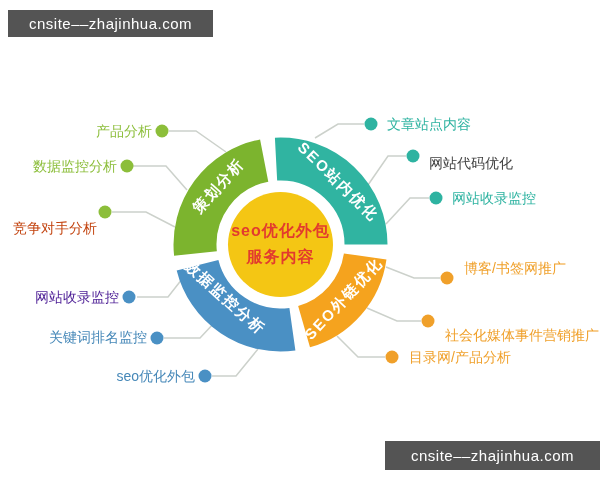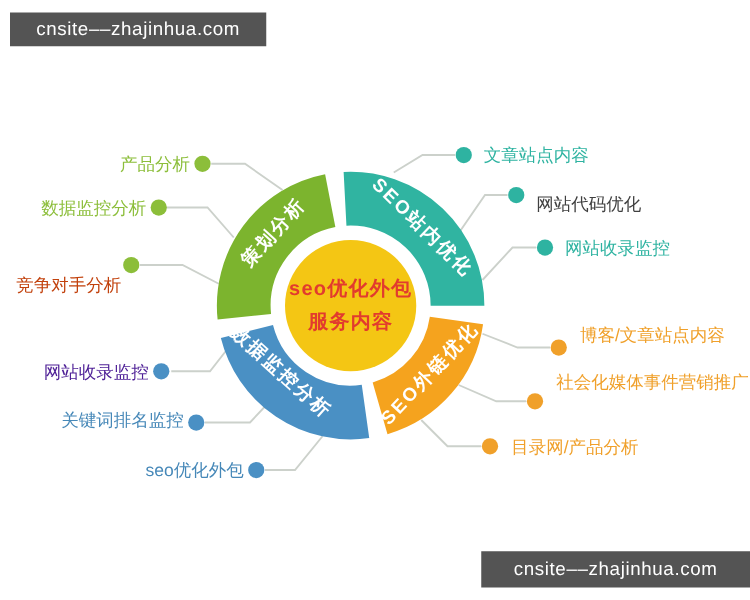--- a/index.html
+++ b/index.html
@@ -85,23 +85,23 @@
       <div class="callout-label" style="color: rgb(46, 179, 161); top: 113.5px; left: 387px;">
         <div>文章站点内容</div>
       </div>
       <div class="callout-label" style="color: #404040; top: 153px; left: 429px;">
         <div>网站代码优化</div>
       </div>
       <div class="callout-label" style="color: rgb(46, 179, 161); top: 187.5px; left: 452px;">
         <div>网站收录监控</div>
       </div>
       <div class="callout-label" style="color: rgb(240, 160, 42); top: 258px; left: 464px;">
-        <div>博客/文章站点内容</div>
+        <div>博客/书签网推广</div>
       </div>
-      <div class="callout-label" style="color: rgb(240, 160, 42); top: 295px; left: 445px;">
+      <div class="callout-label" style="color: rgb(240, 160, 42); top: 325px; left: 445px;">
         <div>社会化媒体事件营销推广</div>
       </div>
       <div class="callout-label" style="color: rgb(240, 160, 42); top: 346.5px; left: 409px;">
         <div>目录网/产品分析</div>
       </div>
     </div>
 
   <div class="watermark wm-top" style="background: rgb(84, 84, 84); color: rgb(255, 255, 255);">cnsite––zhajinhua.com</div>
   <div class="watermark wm-bottom" style="background: rgb(84, 84, 84); color: rgb(255, 255, 255);">cnsite––zhajinhua.com</div>
 

